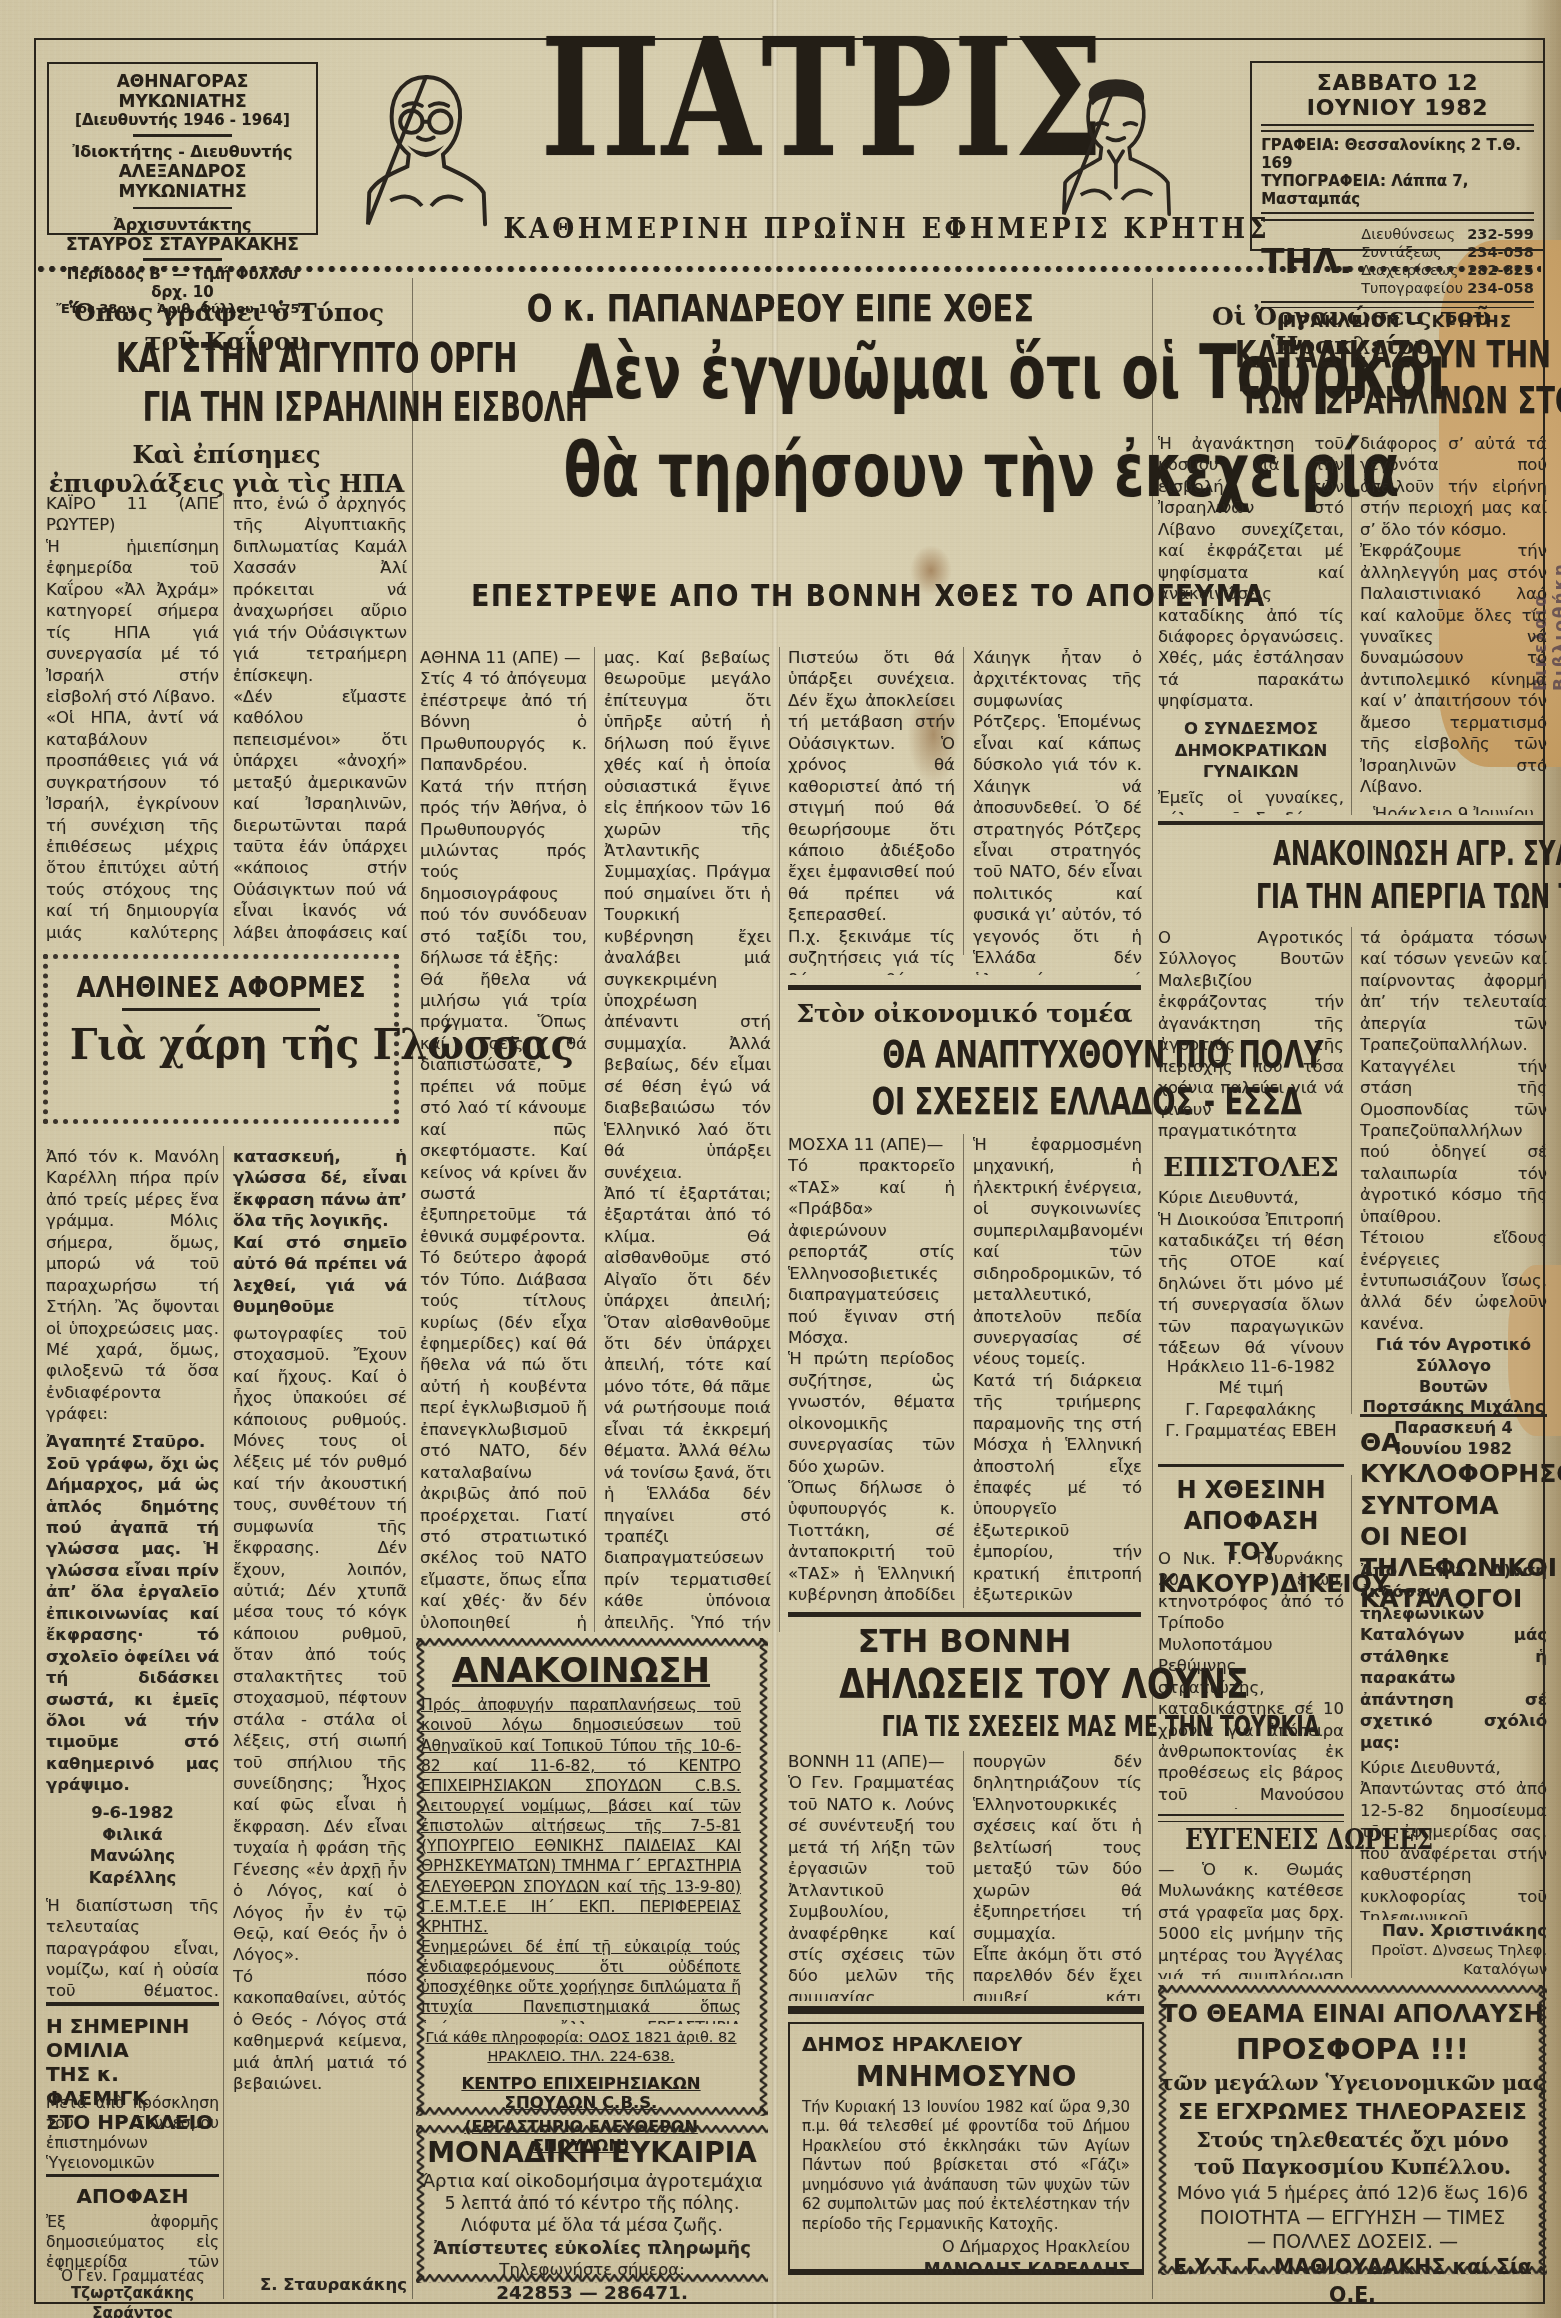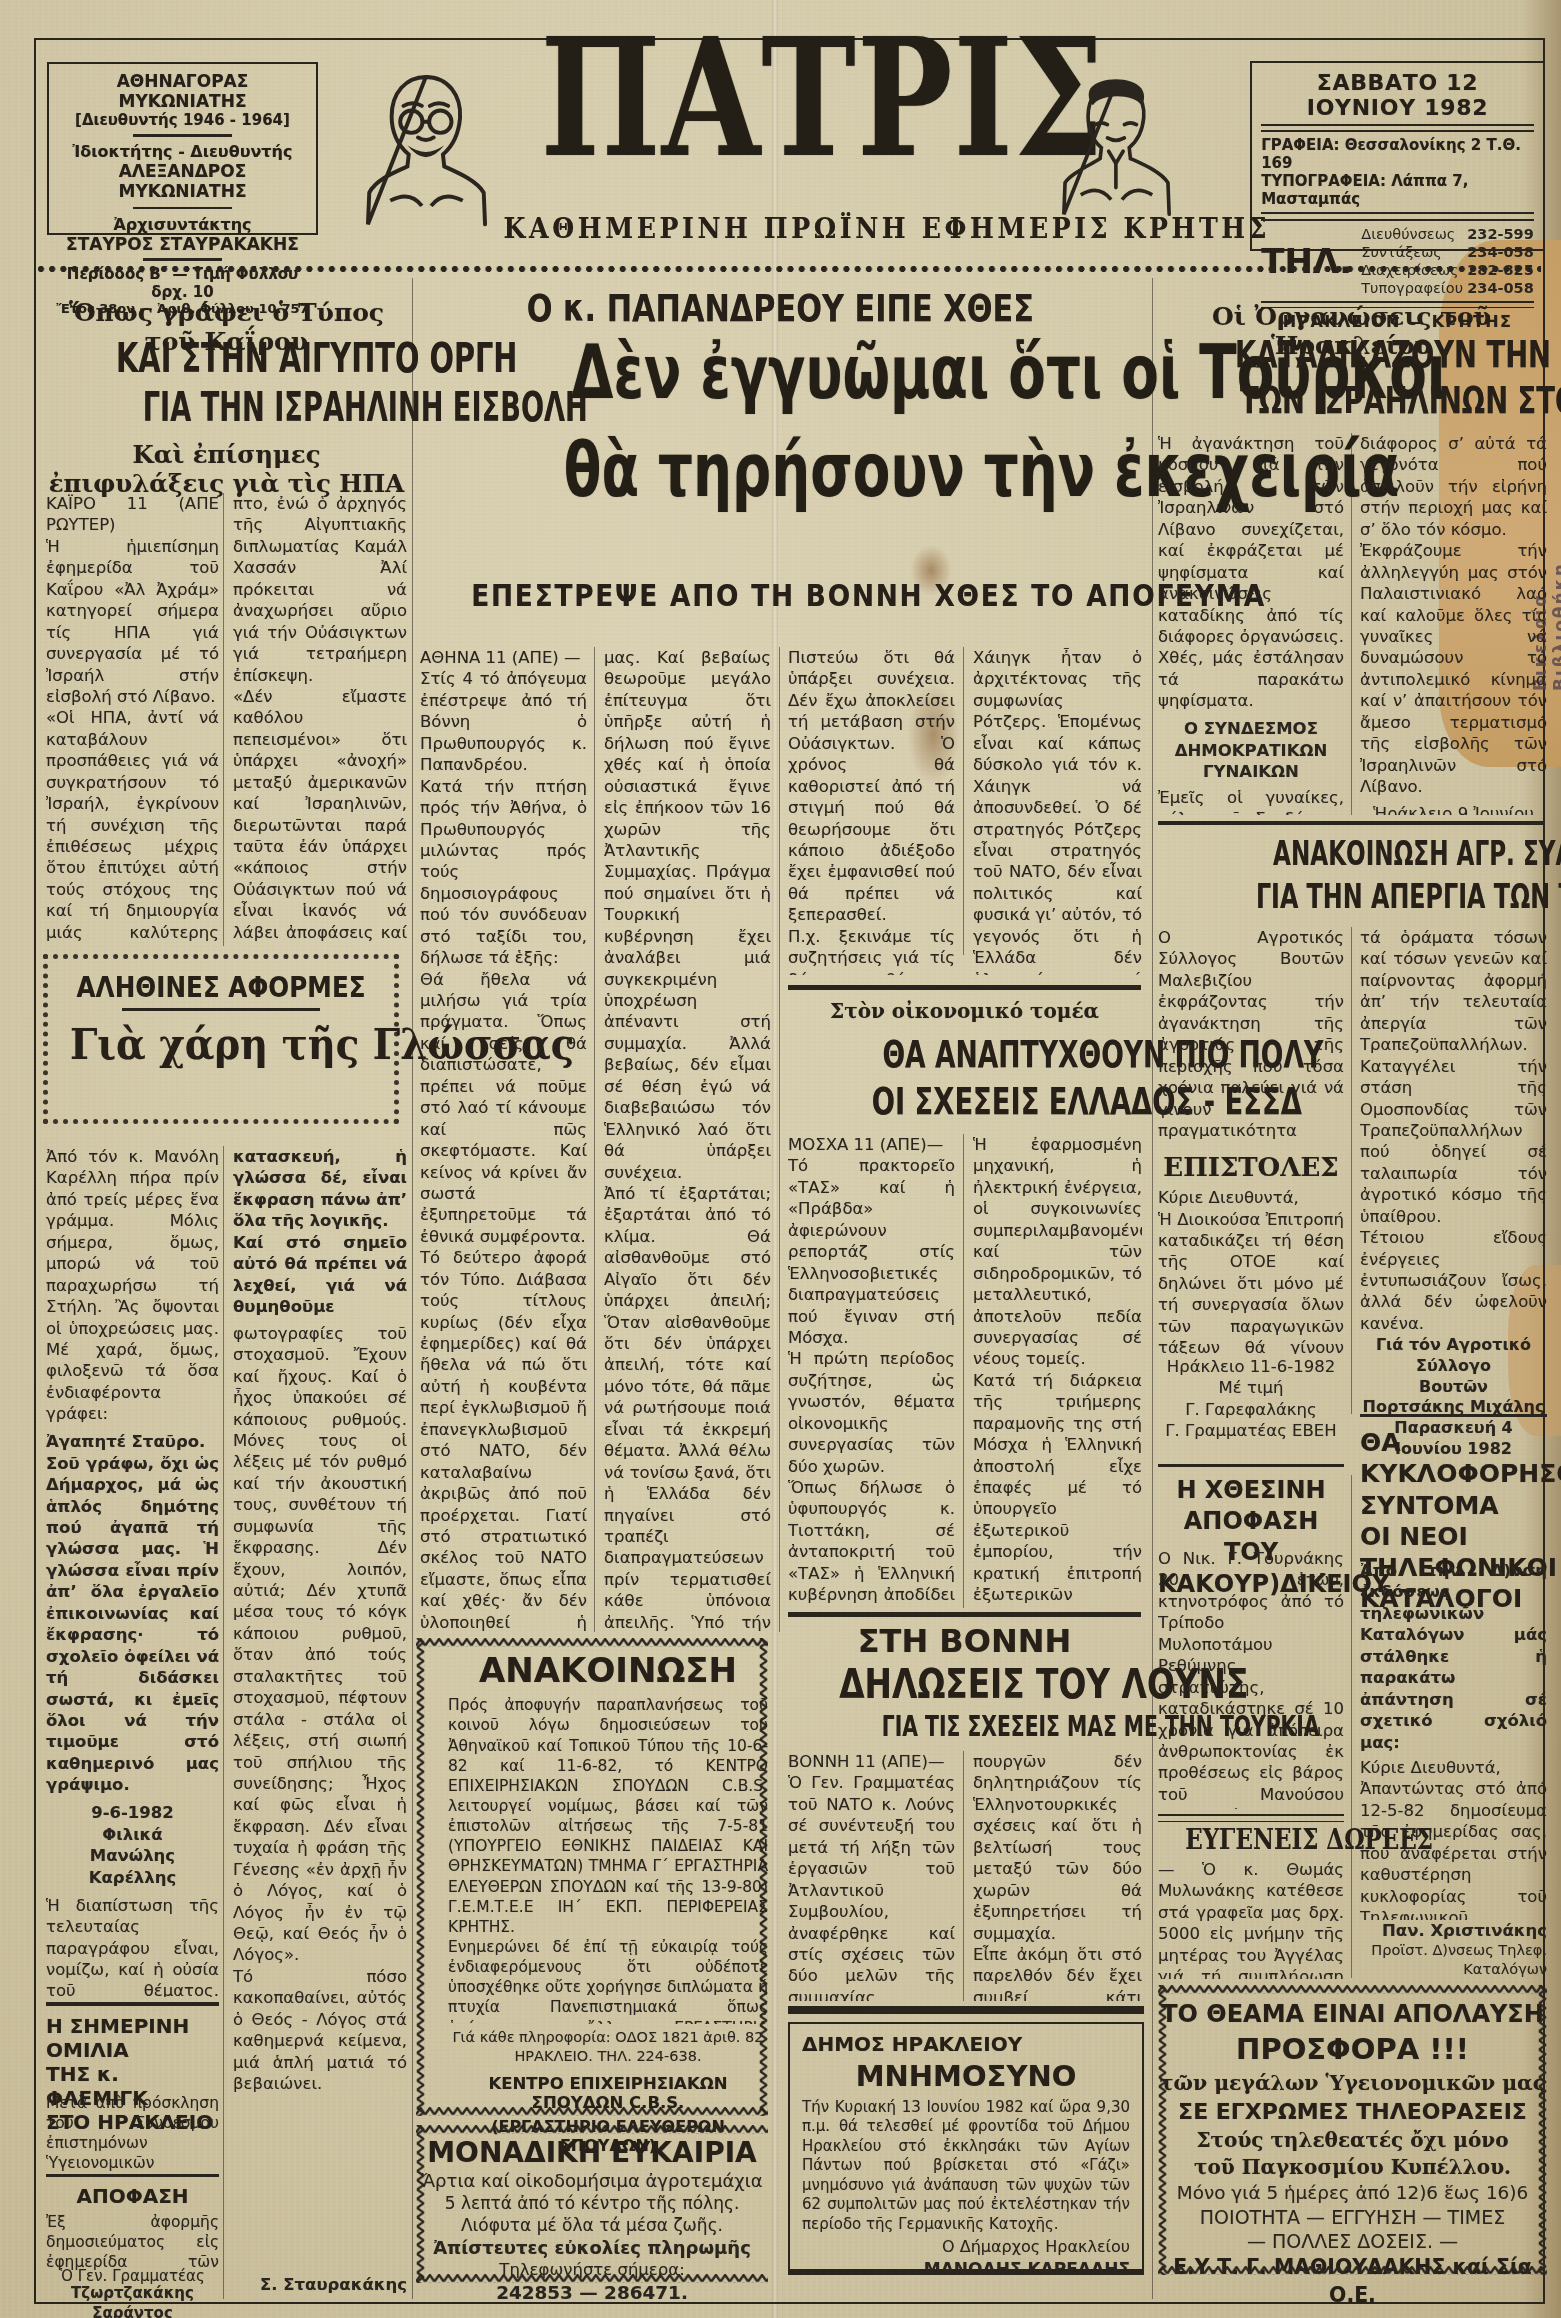--- a/index.html
+++ b/index.html
@@ -206,21 +206,21 @@
   <div class="abs body j pre clip" style="left:788px;top:647px;width:167px;height:328px;">Πιστεύω ὅτι θά ὑπάρξει συνέχεια. Δέν ἔχω ἀποκλείσει τή μετάβαση στήν Οὐάσιγκτων. Ὁ χρόνος θά καθοριστεί ἀπό τή στιγμή πού θά θεωρήσουμε ὅτι κάποιο ἀδιέξοδο ἔχει ἐμφανισθεί πού θά πρέπει νά ξεπερασθεί.
 Π.χ. ξεκινάμε τίς συζητήσεις γιά τίς βάσεις, φθάνουμε σέ ἀδιέξοδο. Αὐτό πού θέλω νά πώ εἶναι ὅτι δέν ὑπάρχει ἀδιαπέραστο ἐμπόδιο.
 Ἀπάντηση: Τά λαμβάνει ὅλα ὑπόψη του. Μή ξεχνάτε ὅτι ὁ κ.</div>
   <div class="abs body j pre clip" style="left:973px;top:647px;width:169px;height:328px;">Χάιηγκ ἦταν ὁ ἀρχιτέκτονας τῆς συμφωνίας Ρότζερς. Ἑπομένως εἶναι καί κάπως δύσκολο γιά τόν κ. Χάιηγκ νά ἀποσυνδεθεί. Ὁ δέ στρατηγός Ρότζερς εἶναι στρατηγός τοῦ ΝΑΤΟ, δέν εἶναι πολιτικός καί φυσικά γι’ αὐτόν, τό γεγονός ὅτι ἡ Ἑλλάδα δέν ὑλοποιεί τή συμφωνία ἐπανένταξης εἶναι σοβαρό.
 Χαίρη ἦταν ὁ ἀρχιτέκτονας τῆς πολιτικῆς· γιατί δέν ἀποδέχθηκε τήν ἀπόφασή των.</div>
   <div class="abs rule-v" style="left:594px;top:647px;height:985px;"></div>
   <div class="abs rule-v" style="left:779px;top:647px;height:985px;"></div>
   <div class="abs rule-v" style="left:963px;top:647px;height:308px;"></div>
 
   <div class="abs bar" style="left:788px;top:985px;width:353px;height:4.6px;"></div>
-  <div class="abs ctr serif hd" style="left:788px;top:999px;width:353px;font-size:20px;">Στὸν οἰκονομικό τομέα</div>
+  <div class="abs ctr serif hd" style="left:788px;top:999px;width:353px;font-size:25px;">Στὸν οἰκονομικό τομέα</div>
   <div class="abs ctr sx hd" style="left:788px;top:1032px;width:353px;font-size:38px;--sx:.7;"><span>ΘΑ ΑΝΑΠΤΥΧΘΟΥΝ ΠΙΟ ΠΟΛΥ</span></div>
   <div class="abs ctr sx hd" style="left:788px;top:1079px;width:353px;font-size:38px;--sx:.72;"><span>ΟΙ ΣΧΕΣΕΙΣ ΕΛΛΑΔΟΣ - ΕΣΣΔ</span></div>
   <div class="abs body j pre clip" style="left:788px;top:1134px;width:167px;height:474px;">ΜΟΣΧΑ 11 (ΑΠΕ)—
 Τό πρακτορεῖο «ΤΑΣ» καί ἡ «Πράβδα» ἀφιερώνουν ρεπορτάζ στίς Ἑλληνοσοβιετικές διαπραγματεύσεις πού ἔγιναν στή Μόσχα.
 Ἡ πρώτη περίοδος συζήτησε, ὡς γνωστόν, θέματα οἰκονομικῆς συνεργασίας τῶν δύο χωρῶν.
 Ὅπως δήλωσε ὁ ὑφυπουργός κ. Τιοττάκη, σέ ἀνταποκριτή τοῦ «ΤΑΣ» ἡ Ἑλληνική κυβέρνηση ἀποδίδει μεγάλη σημασία στήν ἀνάπτυξη τῶν δεσμῶν μέ τήν ΕΣΣΔ, σέ πλαίσια ὁμοιβαιότητας καί συνεργασίας.
 Πρόθεσή μας εἶναι νά καταβληθεί κάθε προσπάθεια νά ἀξιοποιηθοῦν, ὅλες οἱ διαθέσιμες εὐνοϊκές εὐκαιρίες.</div>
   <div class="abs body j pre clip" style="left:973px;top:1134px;width:169px;height:474px;">Ἡ ἐφαρμοσμένη μηχανική, ἡ ἠλεκτρική ἐνέργεια, οἱ συγκοινωνίες συμπεριλαμβανομένων καί τῶν σιδηροδρομικῶν, τό μεταλλευτικό, ἀποτελοῦν πεδία συνεργασίας σέ νέους τομείς.
 Κατά τή διάρκεια τῆς τριήμερης παραμονῆς της στή Μόσχα ἡ Ἑλληνική ἀποστολή εἶχε ἐπαφές μέ τό ὑπουργεῖο ἐξωτερικοῦ ἐμπορίου, τήν κρατική ἐπιτροπή ἐξωτερικῶν οἰκονομικῶν σχέσεων καί τήν κρατική ἐπιτροπή ἐπιστημῶν καί τεχνολογίας.</div>
   <div class="abs rule-v" style="left:963px;top:1134px;height:474px;"></div>
@@ -254,21 +254,21 @@
       </svg>
     <svg class="zz abs" style="left:0;bottom:0;" width="352" height="8.6" viewBox="0 0 534 13">
         <rect width="534" height="13" fill="url(#zzh)"></rect>
       </svg>
     <svg class="zz abs" style="left:0;top:0;" width="8.6" height="478" viewBox="0 0 13 726">
         <rect width="13" height="726" fill="url(#zzv)"></rect>
       </svg>
     <svg class="zz abs" style="right:0;top:0;" width="8.6" height="478" viewBox="0 0 13 726">
         <rect width="13" height="726" fill="url(#zzv)"></rect>
       </svg>
-    <div class="abs" style="left:32px;top:12px;width:320px;height:453px;">
+    <div class="abs" style="left:5px;top:12px;width:320px;height:453px;text-decoration:underline;">
       <div class="hd ctr" style="font-size:34px;">ΑΝΑΚΟΙΝΩΣΗ</div>
       <div class="body j pre clip" style="font-size:15.5px;height:329px;margin-top:5.3px;">Πρός ἀποφυγήν παραπλανήσεως τοῦ κοινοῦ λόγω δημοσιεύσεων τοῦ Ἀθηναϊκοῦ καί Τοπικοῦ Τύπου τῆς 10-6-82 καί 11-6-82, τό ΚΕΝΤΡΟ ΕΠΙΧΕΙΡΗΣΙΑΚΩΝ ΣΠΟΥΔΩΝ C.B.S. λειτουργεί νομίμως, βάσει καί τῶν ἐπιστολῶν αἰτήσεως τῆς 7-5-81 (ΥΠΟΥΡΓΕΙΟ ΕΘΝΙΚΗΣ ΠΑΙΔΕΙΑΣ ΚΑΙ ΘΡΗΣΚΕΥΜΑΤΩΝ) ΤΜΗΜΑ Γ΄ ΕΡΓΑΣΤΗΡΙΑ ΕΛΕΥΘΕΡΩΝ ΣΠΟΥΔΩΝ καί τῆς 13-9-80) Γ.Ε.Μ.Τ.Ε.Ε ΙΗ΄ ΕΚΠ. ΠΕΡΙΦΕΡΕΙΑΣ ΚΡΗΤΗΣ.
 Ενημερώνει δέ ἐπί τῇ εὐκαιρίᾳ τούς ἐνδιαφερόμενους ὅτι οὐδέποτε ὑποσχέθηκε οὔτε χορήγησε διπλώματα ἤ πτυχία Πανεπιστημιακά ὅπως ὑπόσχονται ἄλλα ΕΡΓΑΣΤΗΡΙΑ ΕΛΕΥΘΕΡΩΝ ΣΠΟΥΔΩΝ πού λειτουργοῦν σ’ ὅλη τήν Ἑλλάδα, γιά τόν λόγο τόν ὁποῖο κατηγοροῦνται ἀπό τό Υπουργεῖο Παιδείας.
 Αὐτό πού ὑπόσχεται καί θά ὑπόσχεται εἶναι ἡ ἄρτια διδασκαλία καί ἡ ἐπαγγελματική ἀποκατάσταση τῶν σπουδαστῶν του, γιά κάθε εἰδικότητα πού θά ἀκολουθήσουν.</div>
       <div class="body ctr" style="font-size:14.5px;margin-top:4px;">Γιά κάθε πληροφορία: ΟΔΟΣ 1821 ἀριθ. 82 ΗΡΑΚΛΕΙΟ. ΤΗΛ. 224-638.</div>
       <div class="hd ctr" style="font-size:16.5px;margin-top:8px;">ΚΕΝΤΡΟ ΕΠΙΧΕΙΡΗΣΙΑΚΩΝ ΣΠΟΥΔΩΝ C.B.S.</div>
       <div class="hd ctr" style="font-size:16px;margin-top:5.3px;">(ΕΡΓΑΣΤΗΡΙΟ ΕΛΕΥΘΕΡΩΝ ΣΠΟΥΔΩΝ)</div>
     </div>
   </div>
 

